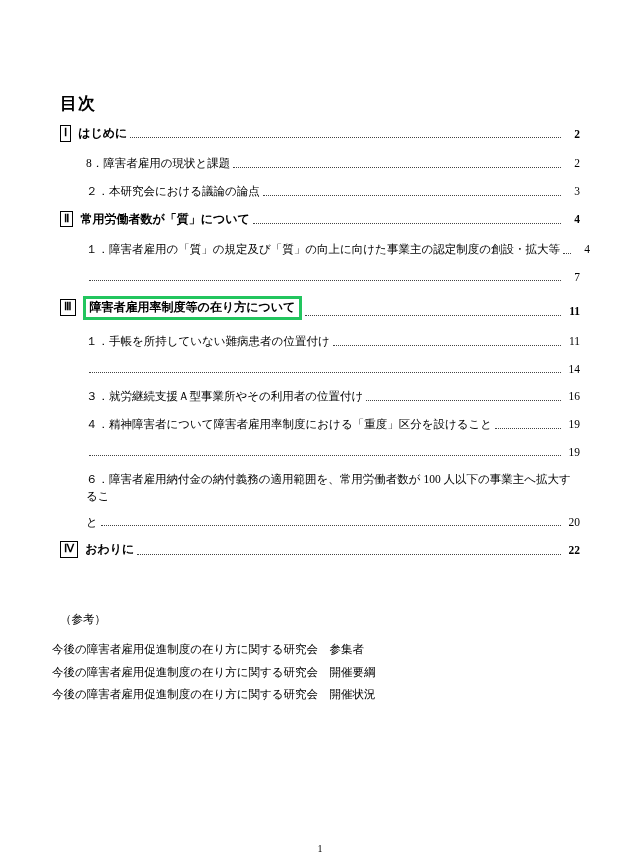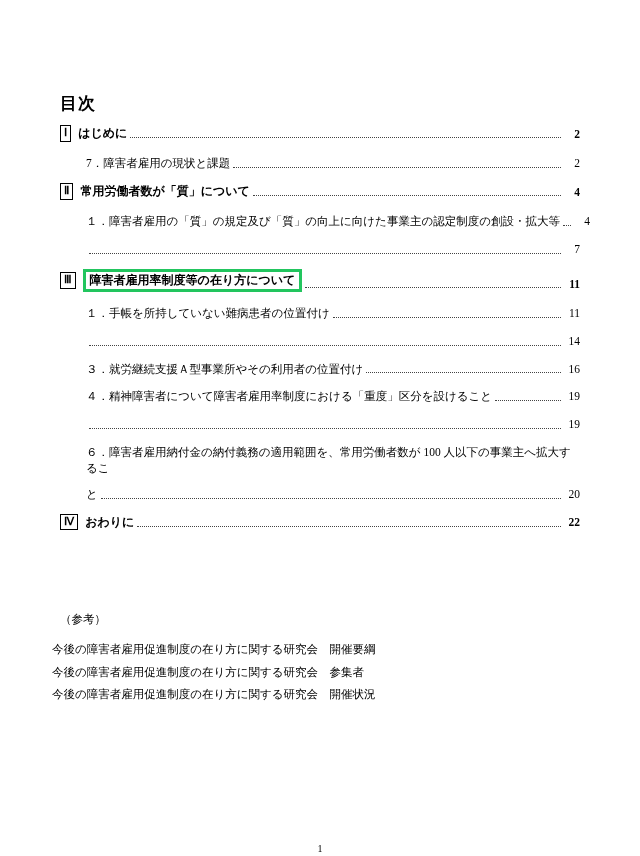--- a/index.html
+++ b/index.html
@@ -132,25 +132,30 @@
 
   <div class="toc">
 
     <div class="toc-row level1">
       <span class="lbl"><span class="chap-box">Ⅰ</span><span>はじめに</span></span>
       <span class="dots"></span>
       <span class="pg">2</span>
     </div>
 
     <div class="toc-row level2">
-      <span class="lbl">7．障害者雇用の現状と課題</span>
+      <span class="lbl">8．障害者雇用の現状と課題</span>
       <span class="dots"></span>
       <span class="pg">2</span>
     </div>
 
+    <div class="toc-row level2">
+      <span class="lbl">２．本研究会における議論の論点</span>
+      <span class="dots"></span>
+      <span class="pg">3</span>
+    </div>
 
     <div class="toc-row level1">
       <span class="lbl"><span class="chap-box">Ⅱ</span><span>常用労働者数が「質」について</span></span>
       <span class="dots"></span>
       <span class="pg">4</span>
     </div>
 
     <div class="toc-row level2">
       <span class="lbl">１．障害者雇用の「質」の規定及び「質」の向上に向けた事業主の認定制度の創設・拡大等</span>
       <span class="dots"></span>
@@ -208,20 +213,20 @@
     <div class="toc-row level1">
       <span class="lbl"><span class="chap-box">Ⅳ</span><span>おわりに</span></span>
       <span class="dots"></span>
       <span class="pg">22</span>
     </div>
 
   </div>
 
   <div class="refs">
     <div class="ref-head">（参考）</div>
+    <div class="ref-item">今後の障害者雇用促進制度の在り方に関する研究会　参集者</div>
     <div class="ref-item">今後の障害者雇用促進制度の在り方に関する研究会　開催要綱</div>
-    <div class="ref-item">今後の障害者雇用促進制度の在り方に関する研究会　参集者</div>
     <div class="ref-item">今後の障害者雇用促進制度の在り方に関する研究会　開催状況</div>
   </div>
 
   <div class="folio">1</div>
 
 </div>
 
 </body></html>

